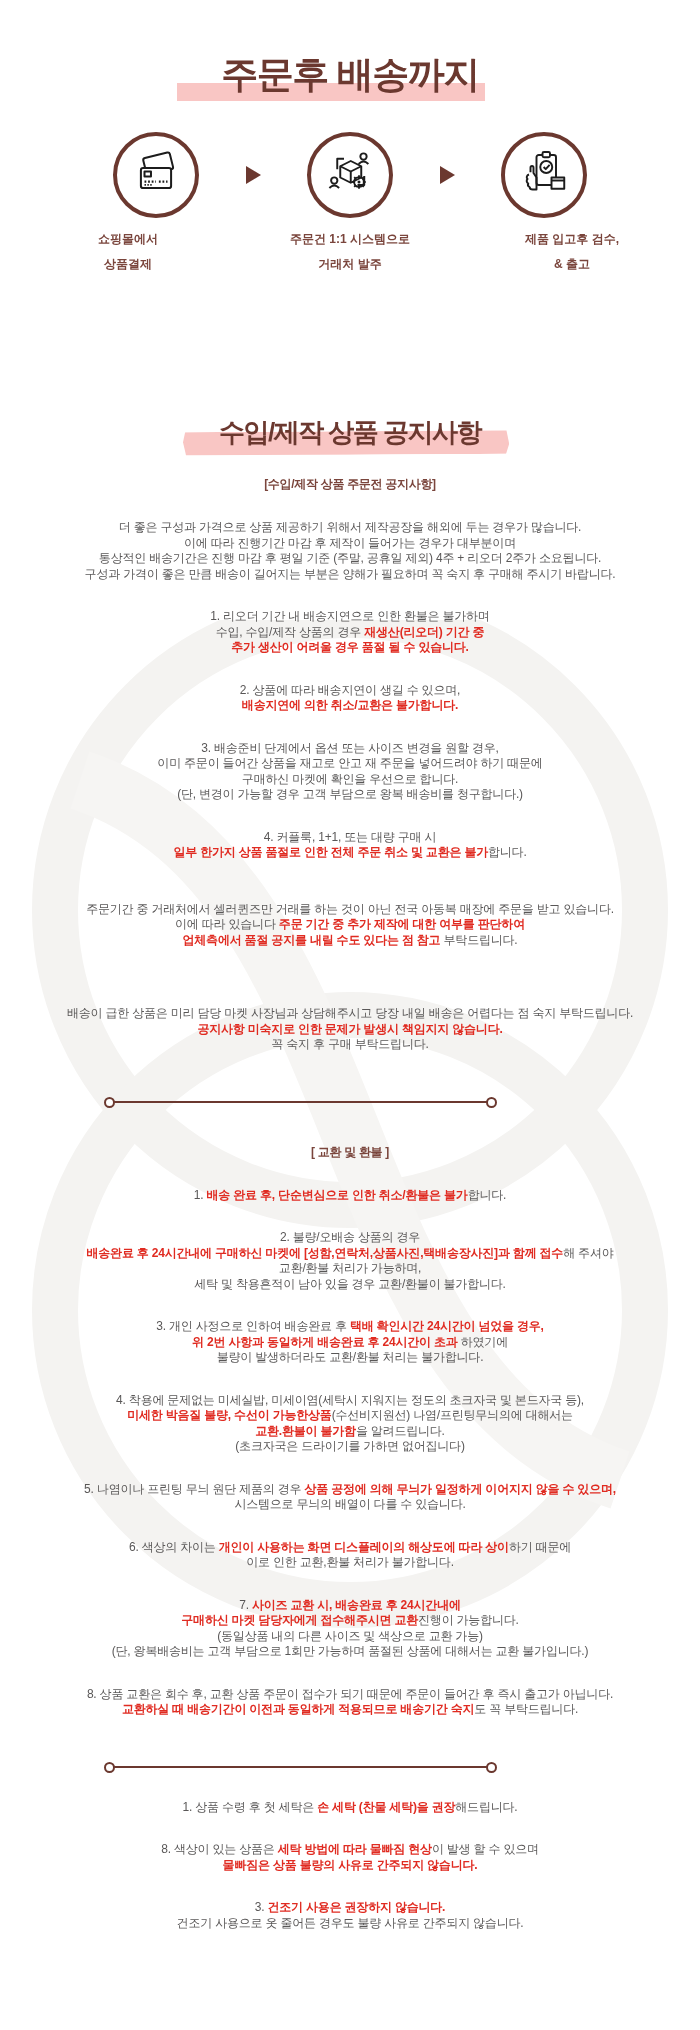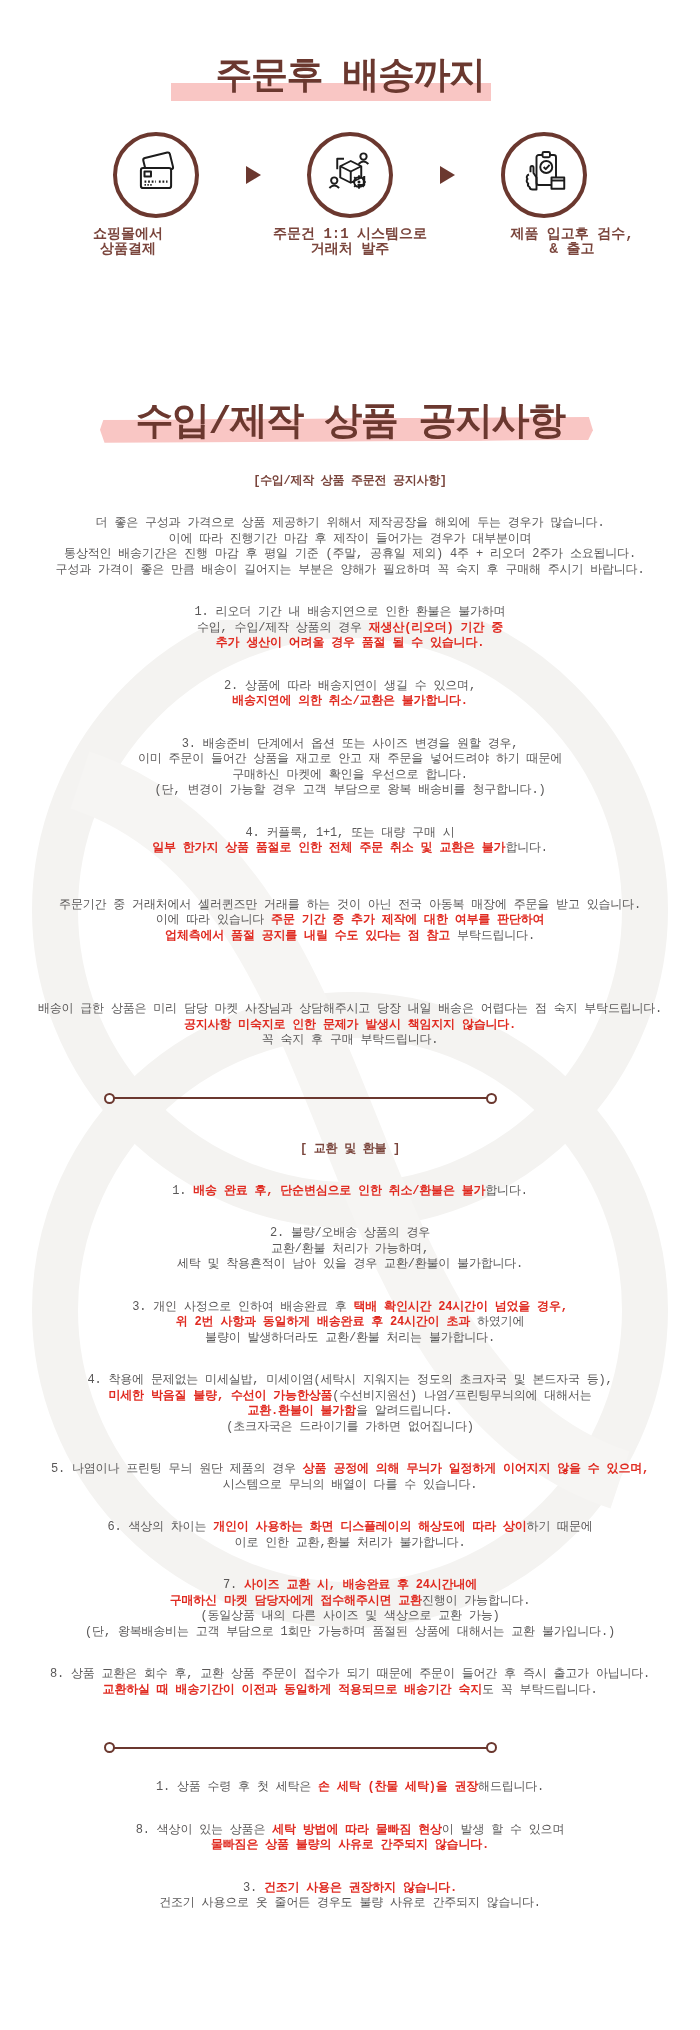--- a/index.html
+++ b/index.html
@@ -2,49 +2,49 @@
 <html><head>
 <meta charset="utf-8">
 <style>
   html,body{margin:0;padding:0;}
   body{
     width:700px;height:2030px;overflow:hidden;position:relative;
     background:#ffffff;color:#595757;
     font-family:"Liberation Sans","DejaVu Sans",sans-serif;
   }
   .watermark{position:absolute;left:-40px;top:620px;z-index:0;}
-  .content{position:relative;z-index:1;font-family:Liberation Mono, monospace;}
+  .content{position:relative;z-index:1;}
 
   
   .hero-title-wrap{padding-top:50px;text-align:center;}
   .hero-title{
     display:inline-block;position:relative;z-index:0;margin:0;
     font-size:37px;font-weight:800;color:#6b382f;letter-spacing:-1.5px;white-space:nowrap;
   }
   .hero-title::after{
     content:"";position:absolute;z-index:-1;left:-44px;right:-6px;bottom:-1px;height:18px;
     background:#f9c6c4;
   }
   .steps{width:474px;margin:32px auto 0;display:flex;align-items:center;justify-content:space-between;}
   .step-circle{
     width:78px;height:78px;border:4px solid #6b382f;border-radius:50%;
     display:flex;align-items:center;justify-content:center;background:#fff;flex:none;
   }
   .arrow{width:0;height:0;border-left:15px solid #6b382f;border-top:9px solid transparent;border-bottom:9px solid transparent;}
   .step-labels{display:flex;width:660px;margin:9px auto 0;justify-content:space-between;}
   .step-label{
     width:216px;text-align:center;color:#7a453c;font-weight:bold;
-    font-size:14px;line-height:15px;white-space:pre-line;
+    font-size:12px;line-height:25px;white-space:pre-line;
   }
 
   
   .main-title-wrap{margin-top:138px;text-align:center;}
   .main-title{
     display:inline-block;position:relative;z-index:0;margin:0;
-    font-size:38px;font-weight:800;color:#6b382f;letter-spacing:-1.5px;white-space:nowrap;
+    font-size:26px;font-weight:800;color:#6b382f;letter-spacing:-1.5px;white-space:nowrap;
   }
   .main-title::before{
     content:"";position:absolute;z-index:-1;left:-36px;right:-28px;top:46%;height:24px;
     background:#f9c6c4;transform:rotate(-0.4deg);
     clip-path:polygon(0.7% 0%, 99.2% 3%, 100% 58%, 99% 100%, 0.9% 96%, 0% 42%);
   }
 
   
   .sections{margin:0;}
   .sec-header{
@@ -204,20 +204,21 @@
         <span class="dot"></span>
         <span class="rule"></span>
         <span class="dot"></span>
       </div>
       <h3 class="sec-header">[ 교환 및 환불 ]</h3>
       <div class="para">
         <div class="line"><span class="seg">1. </span><span class="seg seg-red">배송 완료 후, 단순변심으로 인한 취소/환불은 불가</span><span class="seg">합니다.</span></div>
       </div>
       <div class="para">
         <div class="line"><span class="seg">2. 불량/오배송 상품의 경우</span></div>
+        <div class="line"><span class="seg seg-red">배송완료 후 24시간내에 구매하신 마켓에 [성함,연락처,상품사진,택배송장사진]과 함께 접수</span><span class="seg">해 주셔야</span></div>
         <div class="line"><span class="seg">교환/환불 처리가 가능하며,</span></div>
         <div class="line"><span class="seg">세탁 및 착용흔적이 남아 있을 경우 교환/환불이 불가합니다.</span></div>
       </div>
       <div class="para">
         <div class="line"><span class="seg">3. 개인 사정으로 인하여 배송완료 후 </span><span class="seg seg-red">택배 확인시간 24시간이 넘었을 경우,</span></div>
         <div class="line"><span class="seg seg-red">위 2번 사항과 동일하게 배송완료 후 24시간이 초과</span><span class="seg"> 하였기에</span></div>
         <div class="line"><span class="seg">불량이 발생하더라도 교환/환불 처리는 불가합니다.</span></div>
       </div>
       <div class="para">
         <div class="line"><span class="seg">4. 착용에 문제없는 미세실밥, 미세이염(세탁시 지워지는 정도의 초크자국 및 본드자국 등),</span></div>

